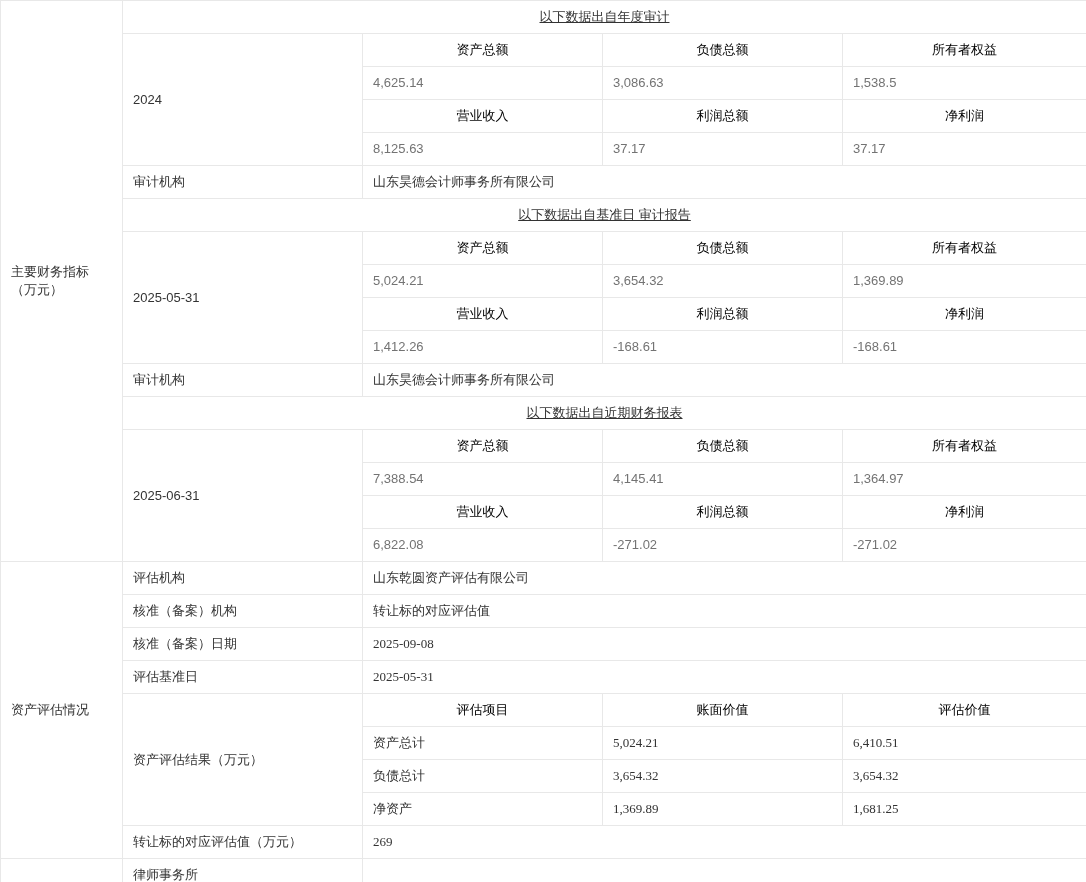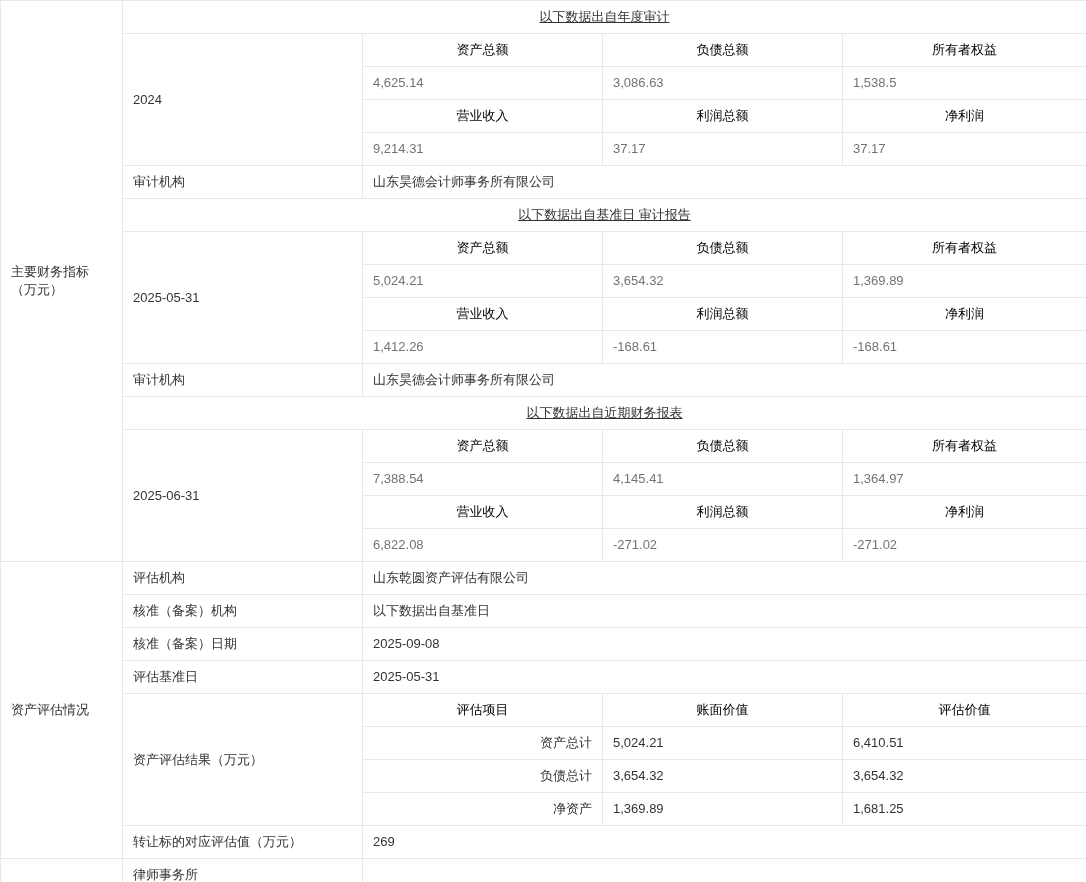--- a/index.html
+++ b/index.html
@@ -24,24 +24,25 @@
     height: 32px;
     line-height: 18px;
     vertical-align: middle;
     background: #ffffff;
   }
   td.lbl {
     color: #333333;
     background: #fafafa;
   }
   td.center {
-    text-align: right;
+    text-align: left;
   }
   td.left {
     text-align: left;
+    font-family: Liberation Serif, serif;
   }
   td.hdr {
     text-align: center;
     background: #fafafa;
     color: #000000;
   }
   td.band {
     text-align: center;
     background: #fafafa;
     color: #333333;
@@ -89,21 +90,21 @@
       <td class="val">4,625.14</td>
       <td class="val">3,086.63</td>
       <td class="val">1,538.5</td>
     </tr>
     <tr>
       <td class="hdr">营业收入</td>
       <td class="hdr">利润总额</td>
       <td class="hdr">净利润</td>
     </tr>
     <tr>
-      <td class="val">9,214.31</td>
+      <td class="val">8,125.63</td>
       <td class="val">37.17</td>
       <td class="val">37.17</td>
     </tr>
     <tr>
       <td class="rowlabel">审计机构</td>
       <td class="left" colspan="3">山东昊德会计师事务所有限公司</td>
     </tr>
 
     <tr>
       <td class="band" colspan="4">以下数据出自基准日 审计报告</td>
@@ -159,21 +160,21 @@
       <td class="val">-271.02</td>
     </tr>
 
     <tr>
       <td class="lbl" rowspan="9">资产评估情况</td>
       <td class="rowlabel">评估机构</td>
       <td class="left" colspan="3">山东乾圆资产评估有限公司</td>
     </tr>
     <tr>
       <td class="rowlabel">核准（备案）机构</td>
-      <td class="left" colspan="3">以下数据出自基准日</td>
+      <td class="left" colspan="3">转让标的对应评估值</td>
     </tr>
     <tr>
       <td class="rowlabel">核准（备案）日期</td>
       <td class="left" colspan="3">2025-09-08</td>
     </tr>
     <tr>
       <td class="rowlabel">评估基准日</td>
       <td class="left" colspan="3">2025-05-31</td>
     </tr>
     <tr>

